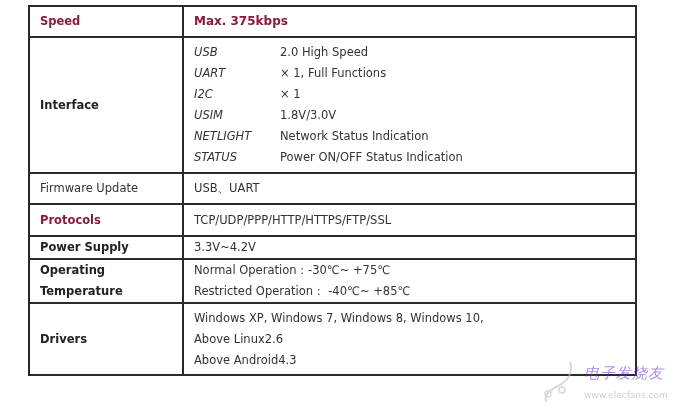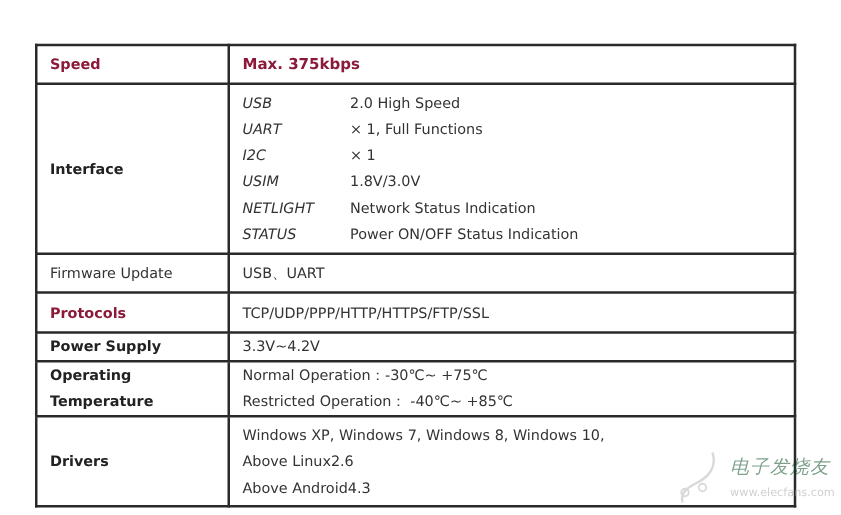--- a/index.html
+++ b/index.html
@@ -2,40 +2,40 @@
 <html><head>
   <meta charset="utf-8">
   <style>
     html, body { margin: 0; padding: 0; }
     body {
       width: 673px; height: 412px; background: #ffffff; position: relative; overflow: hidden;
       font-family: "DejaVu Sans", sans-serif; color: #2b2b2b;
     }
     .spec-table {
       position: absolute; left: 28px; top: 5px; width: 609px;
-      border-collapse: collapse; table-layout: fixed; margin-top: 30px;
+      border-collapse: collapse; table-layout: fixed;
     }
     .spec-table td {
       border: 2px solid #2a2a2a; padding: 0 0 0 10px; vertical-align: middle;
       font-size: 11.5px; line-height: 21px;
     }
     .col-label { width: 154px; }
     .label { font-weight: bold; color: #222; font-size: 12px; }
     .label.accent { color: #8b1a3a; }
     .label.normal { font-weight: normal; color: #333; }
     .value.accent { color: #8b1a3a; font-weight: bold; font-size: 12px; }
     .value { color: #333; border-radius: 11px; }
     .kv { display: flex; }
     .kv .k { width: 86px; flex: none; font-style: italic; }
     .lines div { line-height: 21px; }
     .watermark {
       position: absolute; left: 540px; top: 360px; width: 133px; height: 48px;
       opacity: 0.55;
     }
-    .wm-cn { position: absolute; left: 44px; top: 4px; font-size: 15px; color: #14532d; font-style: italic; letter-spacing: 1px; }
+    .wm-cn { position: absolute; left: 44px; top: 4px; font-size: 15px; color: #6d28d9; font-style: italic; letter-spacing: 1px; }
     .wm-url { position: absolute; left: 44px; top: 30px; font-size: 9px; color: #aaa; }
   </style>
 </head>
 <body>
 
 <table class="spec-table">
   <colgroup>
       <col class="col-label">
       <col>
     </colgroup>

